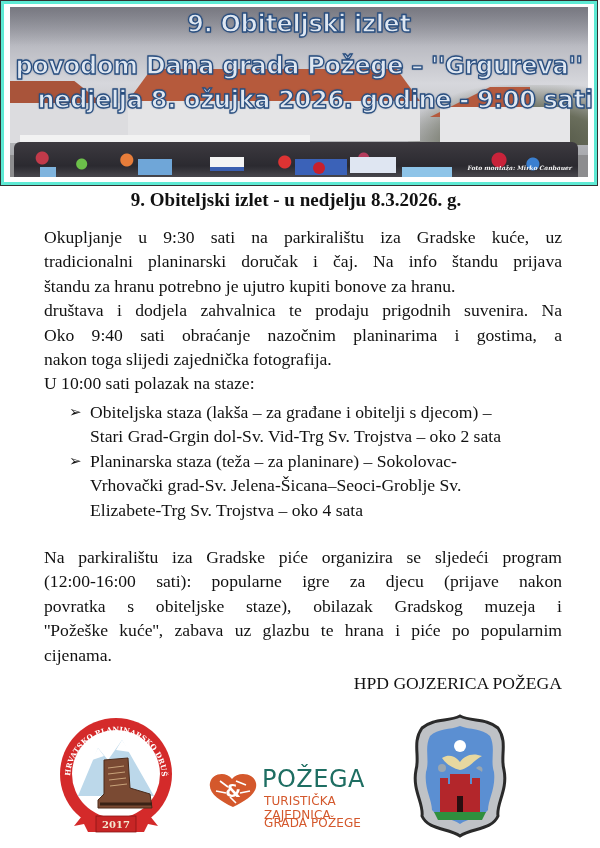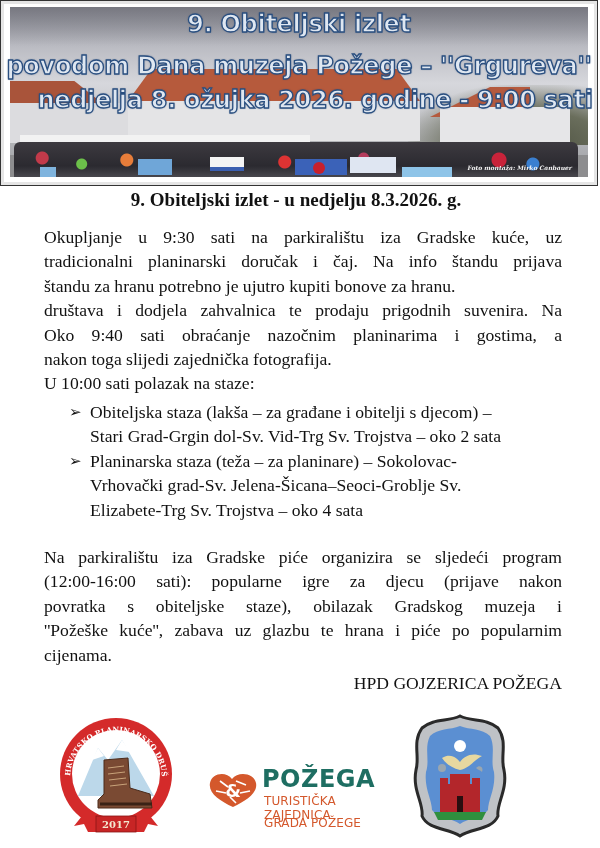--- a/index.html
+++ b/index.html
@@ -1,21 +1,21 @@
 <!DOCTYPE html>
 <html><head>
 <meta charset="utf-8">
 <style>
   html, body { margin: 0; padding: 0; background: #ffffff; }
   body { width: 600px; height: 848px; position: relative; overflow: hidden;
          font-family: "Liberation Serif", "DejaVu Serif", serif; color: #111; }
 
   
   .banner { position: absolute; left: 0; top: 0; width: 598px; height: 186px;
-            background: #e5e5e5; border: 1px solid #333; box-sizing: border-box; }
+            background: #5eead4; border: 1px solid #333; box-sizing: border-box; }
   .banner-inner { position: absolute; left: 3px; top: 3px; right: 3px; bottom: 3px;
             background: #ffffff; }
   .photo { position: absolute; left: 6px; top: 3px; right: 6px; bottom: 5px; overflow: hidden;
             background: linear-gradient(180deg, #8f9098 0%, #b9bac1 22%, #d6d7dc 45%, #c8c9cd 60%, #9b9ca0 100%); }
   .sky-dark { position:absolute; left:0; top:0; right:0; height:40px;
             background: linear-gradient(180deg, rgba(90,90,100,.45), rgba(90,90,100,0)); }
   .hill { position:absolute; right:0; top:78px; width:180px; height:60px;
             background: radial-gradient(ellipse at 70% 100%, #4c5040 0%, #6a6e5c 40%, rgba(110,115,100,0) 75%); }
   .roof-main { position:absolute; left:118px; top:62px; width:292px; height:32px;
             background:#b65a3c; clip-path: polygon(8% 0, 92% 0, 100% 100%, 0 100%); }
@@ -68,21 +68,21 @@
   .bullets { position:absolute; left:68px; top:400px; width:500px; font-size:17.6px; line-height:24.4px; }
   .bullet { position:relative; padding-left:22px; }
   .bullet-mark { position:absolute; left:1px; top:0; font-size:15px; }
   .p2 { top: 545px; }
   .signature { position:absolute; right:38px; top:673px; font-size:17.6px; }
 
   
   .logo-hpd { position:absolute; left:52px; top:708px; width:128px; height:136px; }
   .logo-tz { position:absolute; left:206px; top:765px; width:160px; height:50px; }
   .tz-mark { position:absolute; left:0; top:4px; width:54px; height:40px; }
-  .tz-name { position:absolute; left:56px; top:0; font-family:"DejaVu Sans", sans-serif; font-weight:bold;
+  .tz-name { position:absolute; left:56px; top:0; font-family:"DejaVu Sans", sans-serif; font-weight:normal;
             font-size:24px; color:#1e6e62; letter-spacing:0.5px; }
   .tz-sub1, .tz-sub2 { position:absolute; left:58px; font-family:"DejaVu Sans", sans-serif; font-weight:normal;
             font-size:12px; color:#d4582c; letter-spacing:0.1px; }
   .tz-sub1 { top: 29px; }
   .tz-sub2 { top: 51px; }
   .logo-grb { position:absolute; left:412px; top:712px; width:96px; height:128px; }
 </style>
 </head>
 <body>
 
@@ -102,21 +102,21 @@
       <div class="crowd"></div>
       <div class="flag f1"></div>
       <div class="flag f2"></div>
       <div class="flag f3"></div>
       <div class="flag f4"></div>
       <div class="flag f5"></div>
       <div class="flag f6"></div>
       <div class="photo-credit">Foto montaža: Mirko Canbauer</div>
     </div>
     <div class="banner-line bl1">9. Obiteljski izlet</div>
-    <div class="banner-line bl2">povodom Dana muzeja Požege – ''Grgureva''</div>
+    <div class="banner-line bl2">povodom Dana grada Požege – ''Grgureva''</div>
     <div class="banner-line bl3">nedjelja 8. ožujka 2026. godine - 9:00 sati</div>
   </div>
 </div>
 
 <div class="doc-title">9. Obiteljski izlet - u nedjelju 8.3.2026. g.</div>
 
 <div class="para p1">
   <span class="line just">Okupljanje u 9:30 sati na parkiralištu iza Gradske kuće, uz</span>
   <span class="line just">tradicionalni planinarski doručak i čaj. Na info štandu prijava</span>
   <span class="line">štandu za hranu potrebno je ujutro kupiti bonove za hranu.</span>

